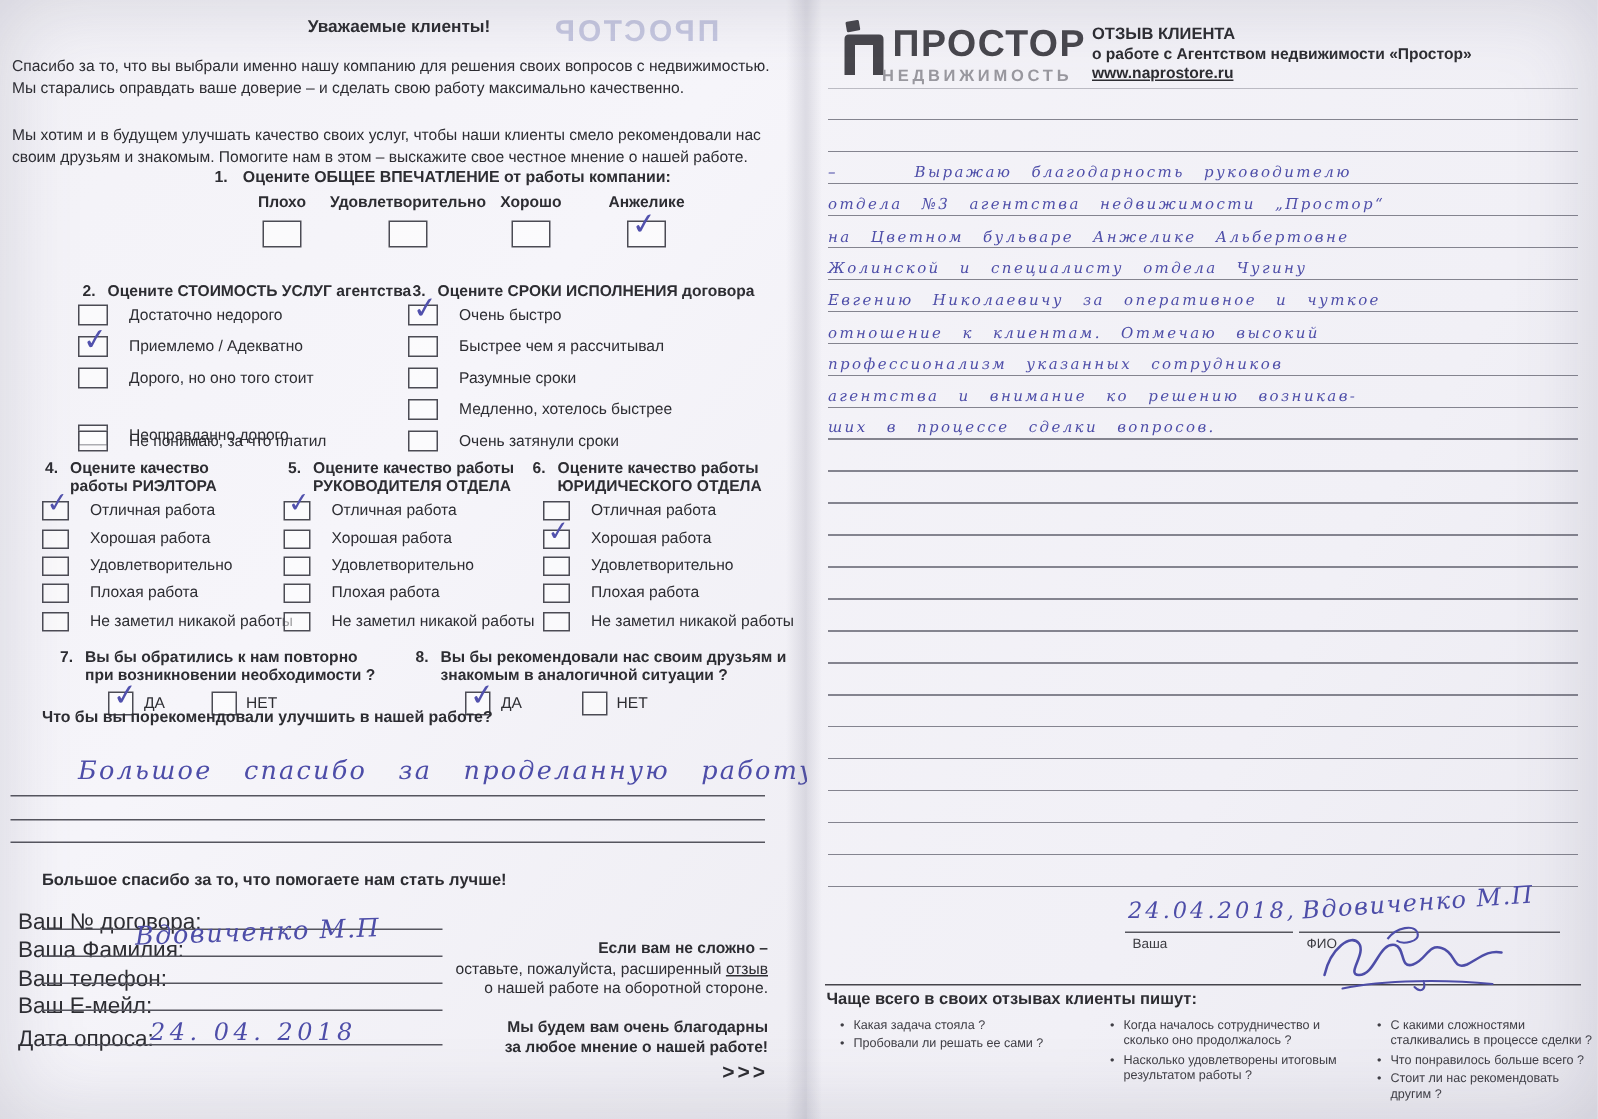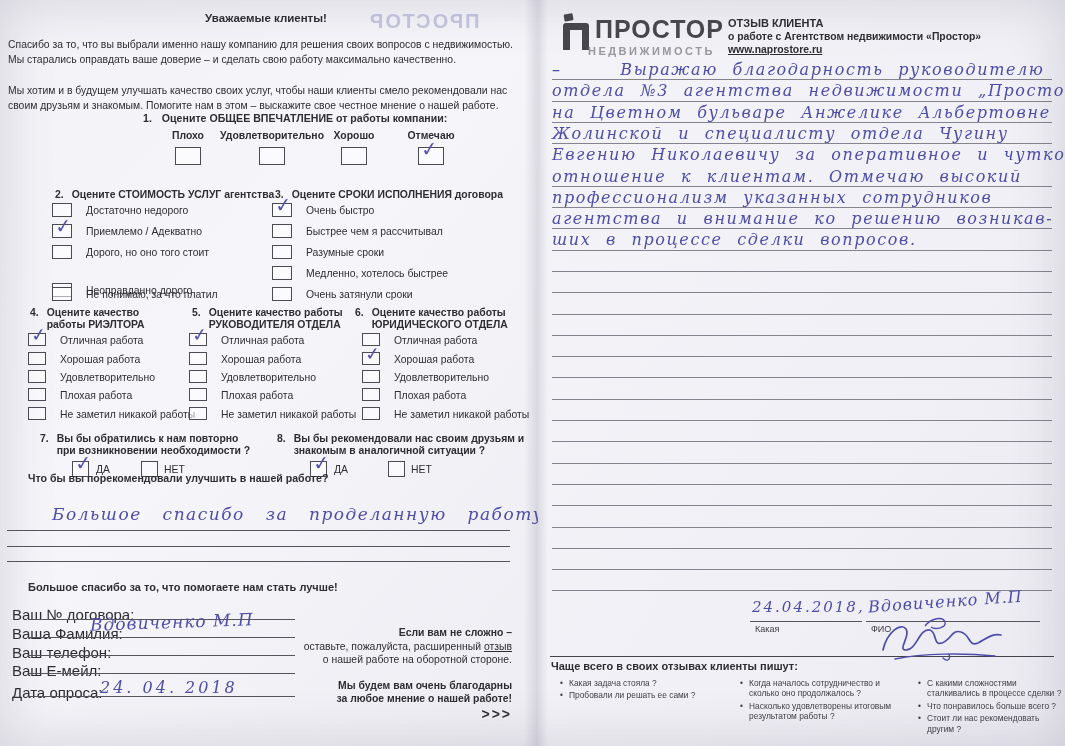--- a/index.html
+++ b/index.html
@@ -34,21 +34,21 @@
 
   .cb { display:inline-block; width:20px; height:14px; border:1.4px solid #4b4b54;
         background:rgba(255,255,255,.55); position:relative; flex:none; }
   .cb.big { width:26px; height:18px; margin-top:6px; }
   .cb.sm  { width:18px; height:13px; }
   .cb.yn  { position:absolute; width:17px; height:16px; }
   .cb.checked::after { content:"✓"; position:absolute; left:2px; top:-9px; font-size:20px; line-height:1;
                        color:#5151ad; font-family:"DejaVu Sans", sans-serif; transform:rotate(-6deg); }
   .cb.sm.checked::after { font-size:18px; top:-8px; }
 
-  .optrow { position:absolute; display:flex; gap:14px; align-items:flex-start; }
+  .optrow { position:absolute; display:flex; gap:14px; align-items:center; }
   .olab { font-size:10.4px; line-height:13px; padding-top:1px; white-space:nowrap; }
   .ynlab { position:absolute; font-size:10.4px; }
 
   .improve-q { top:472px; left:28px; font-weight:bold; font-size:10.6px; }
   .improve-hw { top:504px; left:52px; font-size:17px; letter-spacing:1.5px; word-spacing:14px; white-space:nowrap; }
   .wline { border-top:1px solid #55555e; height:0; }
 
   .thanks { top:581px; left:28px; font-weight:bold; font-size:11px; }
   .flabel { left:12px; font-size:15px; }
   .fline { left:28px; width:267px; border-top:1px solid #55555e; }
@@ -63,22 +63,22 @@
   .logo-mark { left:22px; top:13px; }
   .brand { left:57px; top:15px; font-weight:bold; font-size:25px; letter-spacing:1px; color:#48474d; }
   .brand-sub { left:50px; top:45px; font-weight:bold; font-size:11px; letter-spacing:2.5px; color:#99989f; }
   .rhead { left:190px; top:17px; font-size:10.4px; line-height:13px; }
   .rhead .t { font-weight:bold; font-size:11px; }
   .rhead .s { font-weight:bold; }
   .rhead .u { font-weight:bold; text-decoration:underline; }
 
   .rule-area { left:14px; top:59px; width:500px; height:533px;
     background:repeating-linear-gradient(to bottom, transparent 0px, transparent 20.3px, #84848f 20.3px, #84848f 21.3px); }
-  .rl { position:absolute; left:0; width:100%; height:22px; font-size:16px; line-height:21px;
-        letter-spacing:1.6px; word-spacing:8px; white-space:pre; overflow:visible; }
+  .rl { position:absolute; left:0; width:100%; height:22px; font-size:10px; line-height:21px;
+        letter-spacing:1.6px; word-spacing:8px; white-space:pre; overflow:visible;margin-top:46px; }
 
   .sig-line { border-top:1px solid #56565e; }
   .sig-lab { font-size:9px; color:#3c3c42; }
   .divider { left:12px; top:656px; width:504px; border-top:1.5px solid #45444b; }
   .foot-title { left:13px; top:660px; font-weight:bold; font-size:11px; }
   .fcol { top:678px; font-size:8.4px; line-height:10.4px; color:#3f3e45; }
   .fcol .it { position:relative; padding-left:11px; margin-bottom:2px; }
   .fcol .it::before { content:"•"; position:absolute; left:2px; top:0; }
 </style>
 </head>
@@ -104,21 +104,21 @@
     </div>
     <div class="abs q1col" style="left:212px">
       <div class="q1lab">Удовлетворительно</div>
       <span class="cb big"></span>
     </div>
     <div class="abs q1col" style="left:294px">
       <div class="q1lab">Хорошо</div>
       <span class="cb big"></span>
     </div>
     <div class="abs q1col" style="left:371px">
-      <div class="q1lab">Отмечаю</div>
+      <div class="q1lab">Анжелике</div>
       <span class="cb big checked"></span>
     </div>
 
     <div class="abs qtitle" style="left:55px;top:189px">
       <span class="qnum">2.</span>
       <span>Оцените СТОИМОСТЬ УСЛУГ агентства</span>
     </div>
     <div class="optrow" style="left:52px;top:203px">
       <span class="cb"></span>
       <span class="olab">Достаточно недорого</span>
@@ -315,21 +315,21 @@
       <div class="rl hw" style="top:63.9px">Жолинской и специалисту отдела Чугину</div>
       <div class="rl hw" style="top:85.2px">Евгению Николаевичу за оперативное и чуткое</div>
       <div class="rl hw" style="top:106.5px">отношение к клиентам. Отмечаю высокий</div>
       <div class="rl hw" style="top:127.8px">профессионализм указанных сотрудников</div>
       <div class="rl hw" style="top:149.1px">агентства и внимание ко решению возникав-</div>
       <div class="rl hw" style="top:170.4px">ших в процессе сделки вопросов.</div>
     </div>
 
     <div class="abs hw" style="left:214px;top:598px;font-size:15px;letter-spacing:2px">24.04.2018,</div>
     <div class="abs sig-line" style="left:212px;top:621px;width:112px"></div>
-    <div class="abs sig-lab" style="left:217px;top:624px">Какая</div>
+    <div class="abs sig-lab" style="left:217px;top:624px">Ваша</div>
 
     <div class="abs hw" style="left:330px;top:592px;font-size:16px;letter-spacing:1px;transform:rotate(-4deg)">Вдовиченко М.П</div>
     <div class="abs sig-line" style="left:328px;top:621px;width:174px"></div>
     <div class="abs sig-lab" style="left:333px;top:624px">ФИО</div>
 
     <svg class="abs" style="left:335px;top:614px;z-index:10" width="140" height="50" viewBox="0 0 140 50">
       <path d="M10 36 C14 18, 28 8, 33 15 C38 22, 24 36, 33 36 C44 36, 46 14, 57 16 C64 18, 60 32, 69 29 C78 26, 79 15, 88 18 C98 21, 95 33, 105 29 C113 25, 119 19, 128 21" stroke="#4d4da8" stroke-width="1.7" fill="none" stroke-linecap="round"></path>
       <path d="M52 12 C58 4, 70 2, 72 8 C74 14, 62 16, 58 13" stroke="#4d4da8" stroke-width="1.4" fill="none"></path>
       <path d="M22 45 C50 39, 92 39, 122 42 M70 44 C74 48, 78 46, 76 40" stroke="#4d4da8" stroke-width="1.4" fill="none" stroke-linecap="round"></path>
     </svg>

